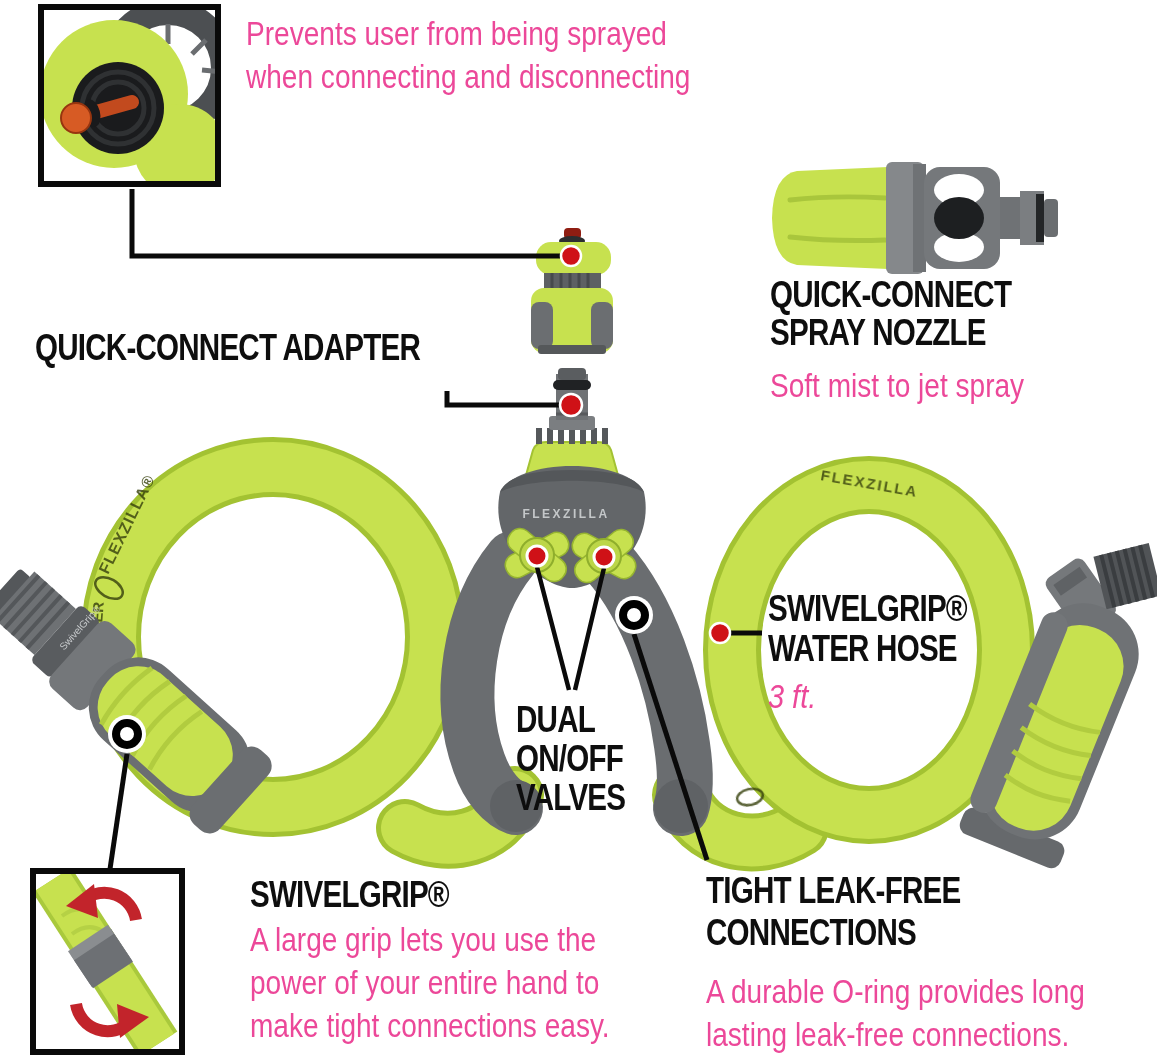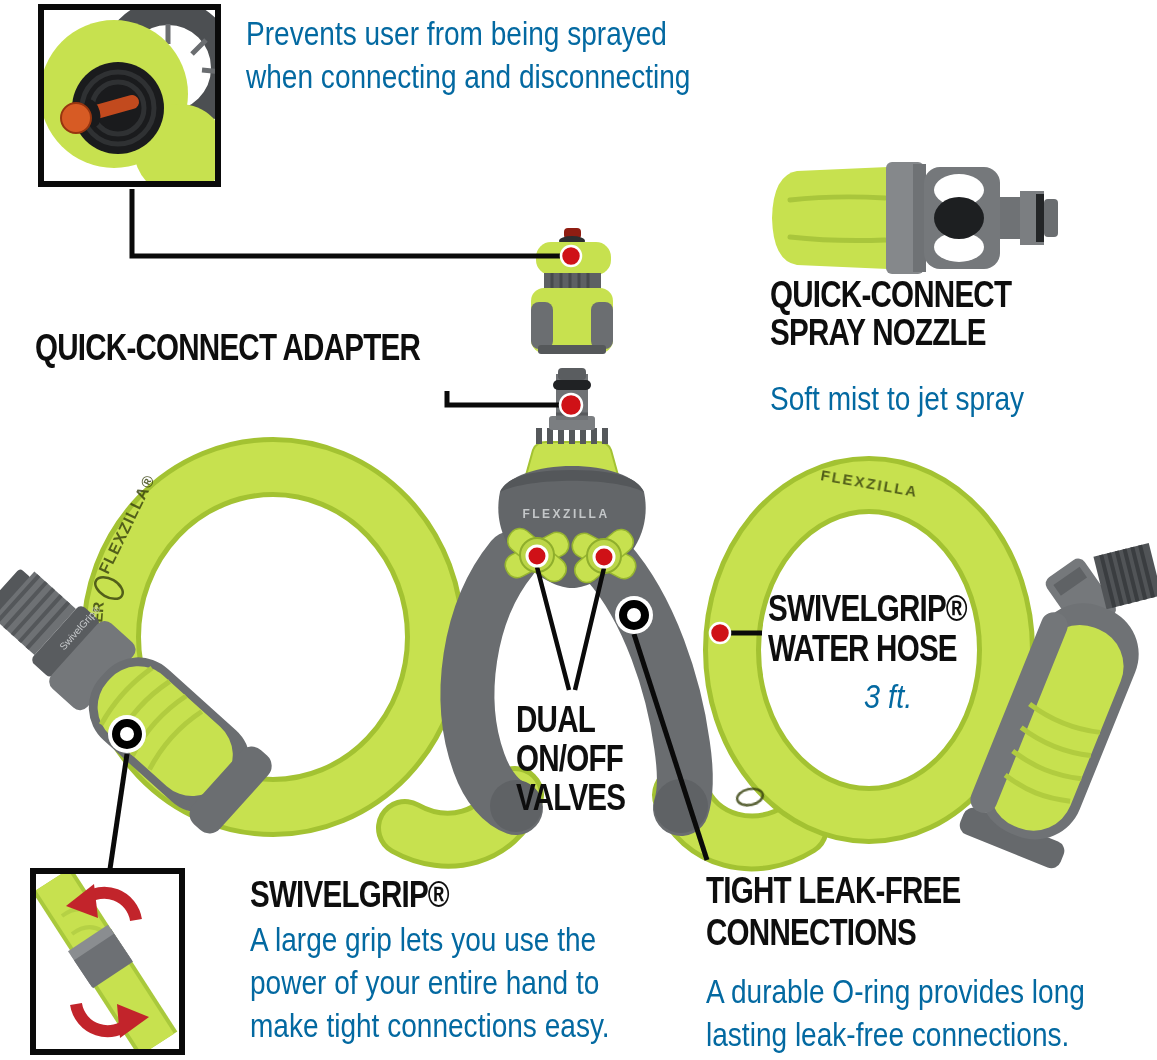--- a/index.html
+++ b/index.html
@@ -9,23 +9,23 @@
   }
   .art{position:absolute;left:0;top:0;width:1157px;height:1060px;}
   .inset{
     position:absolute;background:#fff;border:6px solid #0a0a0a;
     box-sizing:content-box;z-index:2;
   }
   .inset svg{display:block;}
   .callout{position:absolute;z-index:3;}
   .h{font-size:37px;font-weight:bold;color:#0e0e0e;white-space:nowrap;line-height:42px;}
   .h .cx{display:inline-block;transform:scaleX(.80);transform-origin:0 0;letter-spacing:-1px;}
-  .d{font-size:33px;color:#0369a1;white-space:nowrap;line-height:43px;text-decoration:underline;}
+  .d{font-size:33px;color:#ec4899;white-space:nowrap;line-height:43px;text-decoration:underline;}
   .d .cx2{display:inline-block;transform:scaleX(.85);transform-origin:0 0;}
-  .it{font-style:italic;text-align:center;}
+  .it{font-style:italic;}
   .lh38{line-height:38px;}
   .lh39{line-height:39px;}
   .lh40{line-height:40px;}
 </style>
 </head>
 <body>
 
 <div class="canvas">
 
   <svg class="art" viewBox="0 0 1157 1060">
@@ -208,21 +208,21 @@
   </div>
 
   <div class="callout" style="left:246px;top:12px">
     <div class="d"><span class="cx2">Prevents user from being sprayed</span></div>
     <div class="d"><span class="cx2">when connecting and disconnecting</span></div>
   </div>
 
   <div class="callout" style="left:770px;top:276px">
     <div class="h lh38"><span class="cx">QUICK-CONNECT</span></div>
     <div class="h lh38"><span class="cx">SPRAY NOZZLE</span></div>
-    <div class="d" style="margin-top:25px"><span class="cx2">Soft mist to jet spray</span></div>
+    <div class="d" style="margin-top:12px"><span class="cx2">Soft mist to jet spray</span></div>
   </div>
 
   <div class="callout" style="left:35px;top:327px">
     <div class="h"><span class="cx">QUICK-CONNECT ADAPTER</span></div>
   </div>
 
   <div class="callout" style="left:768px;top:589px">
     <div class="h lh40"><span class="cx">SWIVELGRIP®</span></div>
     <div class="h lh40"><span class="cx">WATER HOSE</span></div>
     <div class="d it" style="margin-top:6px;font-size:34px"><span class="cx2">3 ft.</span></div>

